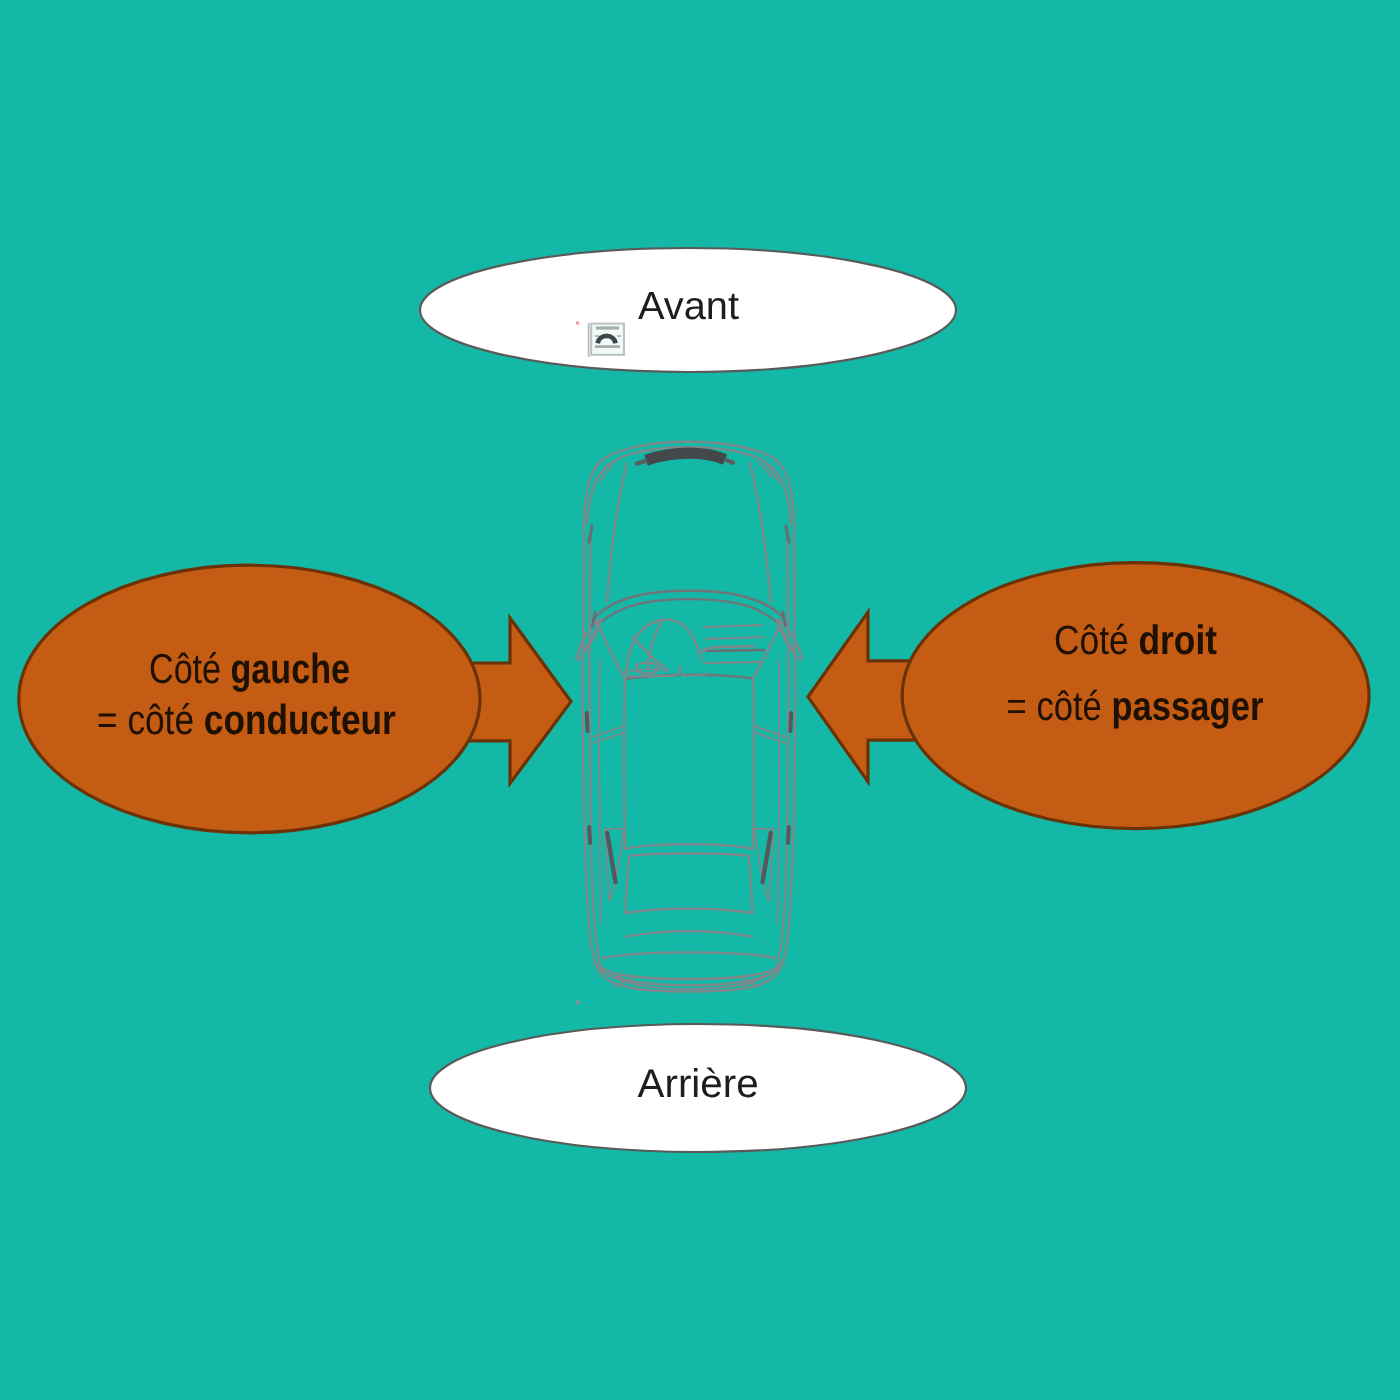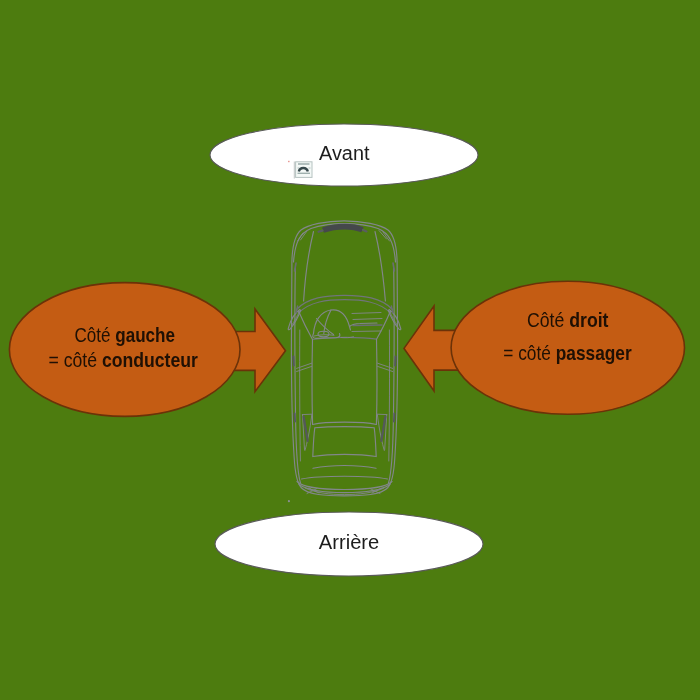--- a/index.html
+++ b/index.html
@@ -1,16 +1,16 @@
 <!DOCTYPE html>
 <html><head>
 <meta charset="utf-8">
 <style>
   html,body{margin:0;padding:0;background:#ffffff;}
-  #stage{position:relative;width:700px;height:700px;background:#4d7c0f;overflow:hidden;}
+  #stage{position:relative;width:700px;height:700px;background:#14b8a6;overflow:hidden;}
   svg{display:block;}
   text{font-family:"Liberation Sans", sans-serif;}
 </style>
 </head>
 <body>
 <div id="stage">
 <svg width="700" height="700" viewBox="0 0 700 700">
 
   <ellipse cx="344" cy="155" rx="134" ry="31" fill="#ffffff" stroke="#5a5a5a" stroke-width="1.1"></ellipse>
   <text x="319" y="159.5" font-size="19.6" fill="rgba(26,26,26,0.99)" textLength="50.5" lengthAdjust="spacingAndGlyphs">Avant</text>

